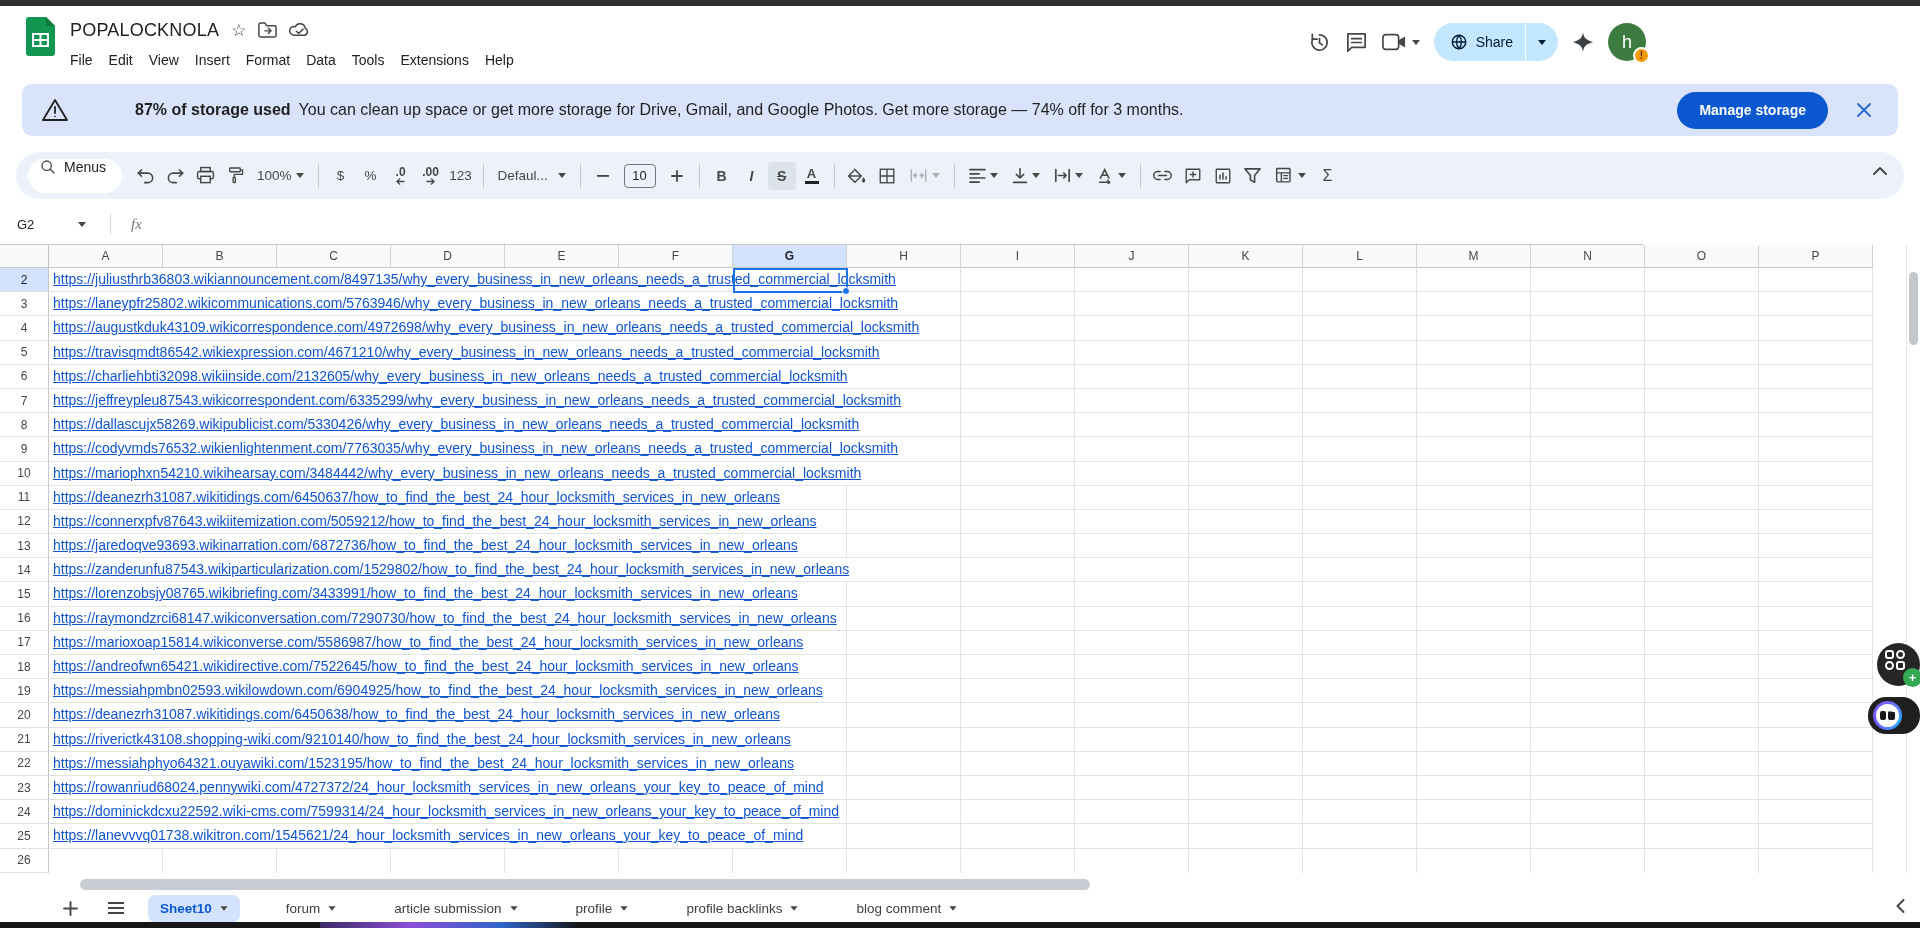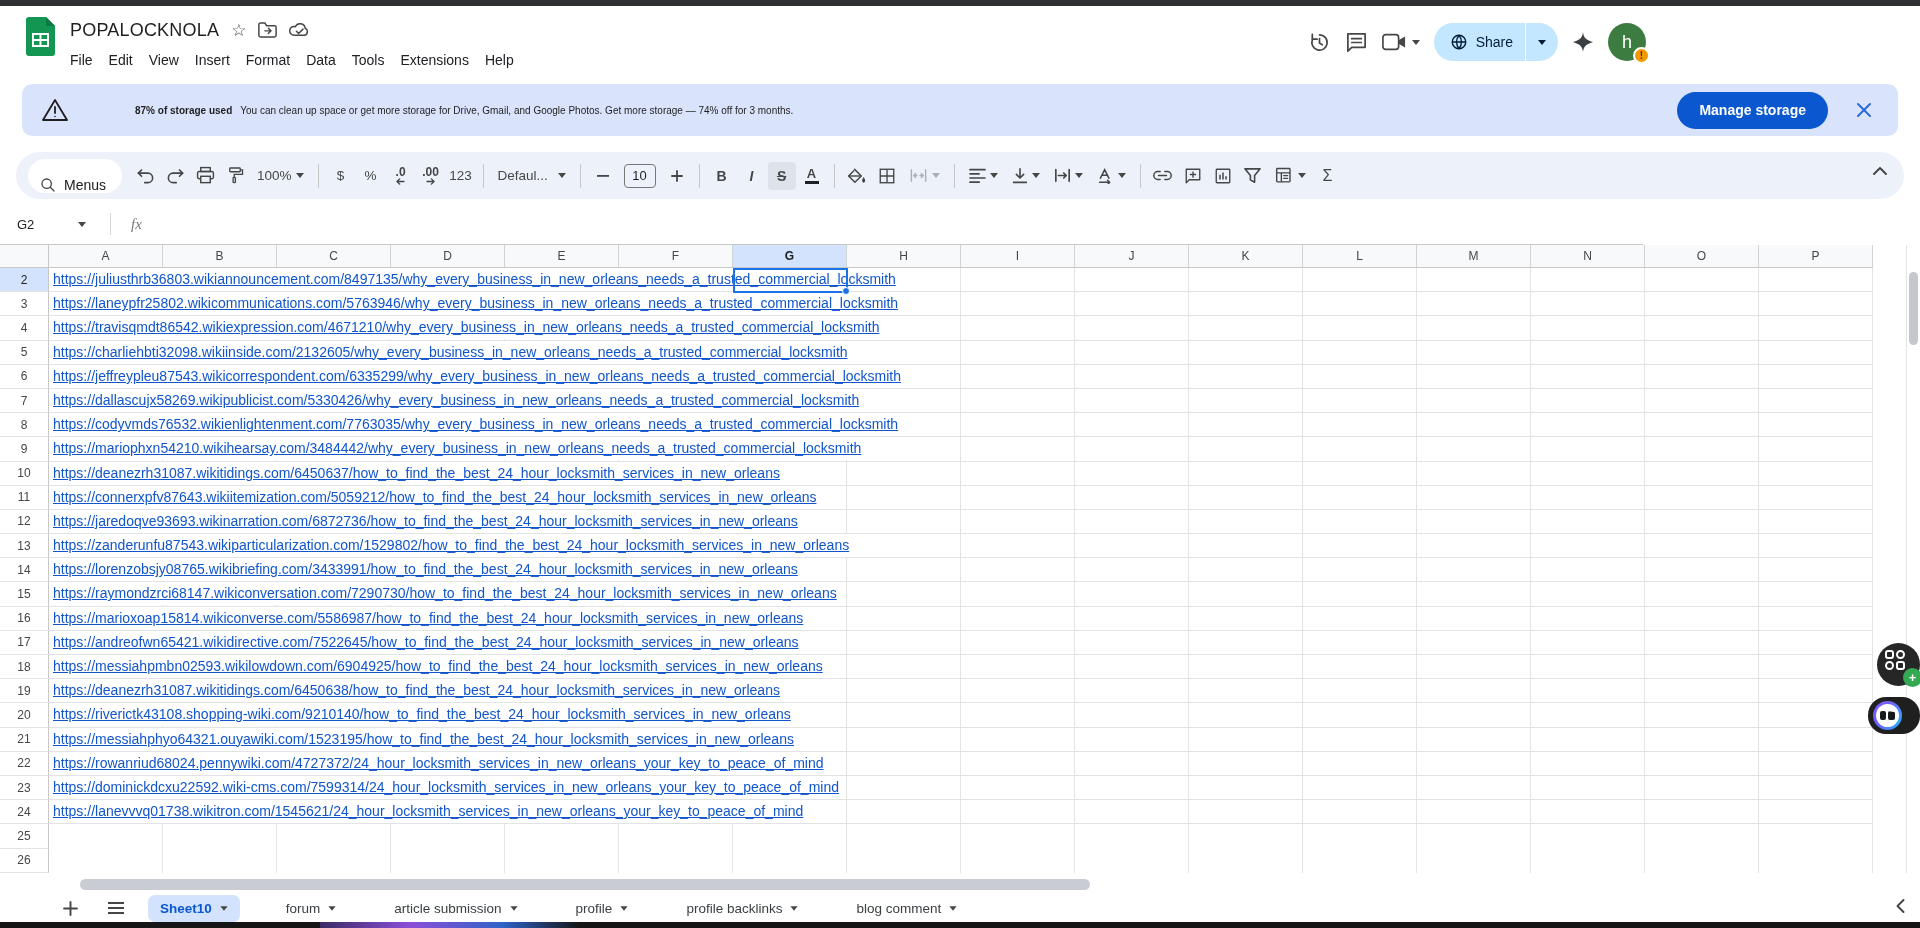--- a/index.html
+++ b/index.html
@@ -33,31 +33,31 @@
   .share-caret { padding:0 12px; display:flex; align-items:center; }
   .avatar { position:relative; width:38px; height:38px; border-radius:50%; background:#3d7c40;
             display:flex; align-items:center; justify-content:center; color:#fff; font-size:18px; }
   .avatar-badge { position:absolute; right:-4px; bottom:-3px; width:17px; height:17px; border-radius:50%;
                   background:#f29900; border:2px solid #fff; color:#4e3200; font-size:10px; font-weight:bold;
                   display:flex; align-items:center; justify-content:center; }
 
   
   .banner { position:absolute; left:22px; top:84px; width:1876px; height:52px; background:#d9e3fb;
             border-radius:10px; display:flex; align-items:center; padding:0 16px 0 20px; }
-  .banner-text { margin-left:22px; font-size:10px; color:#1f1f1f; white-space:nowrap;padding-left:45px; }
+  .banner-text { margin-left:22px; font-size:16px; color:#1f1f1f; white-space:nowrap;padding-left:45px; }
   .banner-bold { font-weight:700; margin-right:8px; }
   .banner-spacer { flex:1; }
   .manage-btn { height:37px; padding:0 22px; border:none; border-radius:19px; background:#0b57d0; color:#fff;
                 font-size:14px; font-weight:600; font-family:"Liberation Sans",sans-serif; cursor:pointer; }
   .banner-close { margin-left:26px; margin-right:8px; display:flex; align-items:center; color:#2b6bd4; cursor:pointer; }
 
   
   .toolbar { position:absolute; left:16px; top:152px; width:1888px; height:47px; background:#edf2fa;
              border-radius:24px; display:flex; align-items:center; padding-left:12px; color:#444746; }
-  .menus-pill { height:34px; background:#fff; border-radius:17px; display:flex; align-items:flex-end;
+  .menus-pill { height:34px; background:#fff; border-radius:17px; display:flex; align-items:flex-start;
                 gap:8px; padding:0 16px 0 12px; margin-right:8px; }
   .menus-label { font-size:14px; color:#202124; }
   .tbtn { min-width:28px; height:28px; border-radius:4px; display:flex; align-items:center; justify-content:center;
           color:#444746; margin:0 1px; position:relative; }
   .tbtn.active { background:#dde3ea; }
   .tbtn.disabled { opacity:.38; }
   .tdiv { width:1px; height:24px; background:#c7c7c7; margin:0 7px; }
   .zoom-label, .tool-text { font-size:13.5px; color:#444746; }
   .tbtn-drop { display:flex; align-items:center; gap:4px; padding:0 6px; }
   .font-name { font-size:13.5px; color:#444746; width:56px; text-align:left; }
@@ -635,20 +635,23 @@
     <div class="cells">
 
         <div class="srow">
           <a class="url">https://juliusthrb36803.wikiannouncement.com/8497135/why_every_business_in_new_orleans_needs_a_trusted_commercial_locksmith</a>
         </div>
 
         <div class="srow">
           <a class="url">https://laneypfr25802.wikicommunications.com/5763946/why_every_business_in_new_orleans_needs_a_trusted_commercial_locksmith</a>
         </div>
 
+        <div class="srow">
+          <a class="url">https://augustkduk43109.wikicorrespondence.com/4972698/why_every_business_in_new_orleans_needs_a_trusted_commercial_locksmith</a>
+        </div>
 
         <div class="srow">
           <a class="url">https://travisqmdt86542.wikiexpression.com/4671210/why_every_business_in_new_orleans_needs_a_trusted_commercial_locksmith</a>
         </div>
 
 
         <div class="srow">
           <a class="url">https://charliehbti32098.wikiinside.com/2132605/why_every_business_in_new_orleans_needs_a_trusted_commercial_locksmith</a>
         </div>
 

